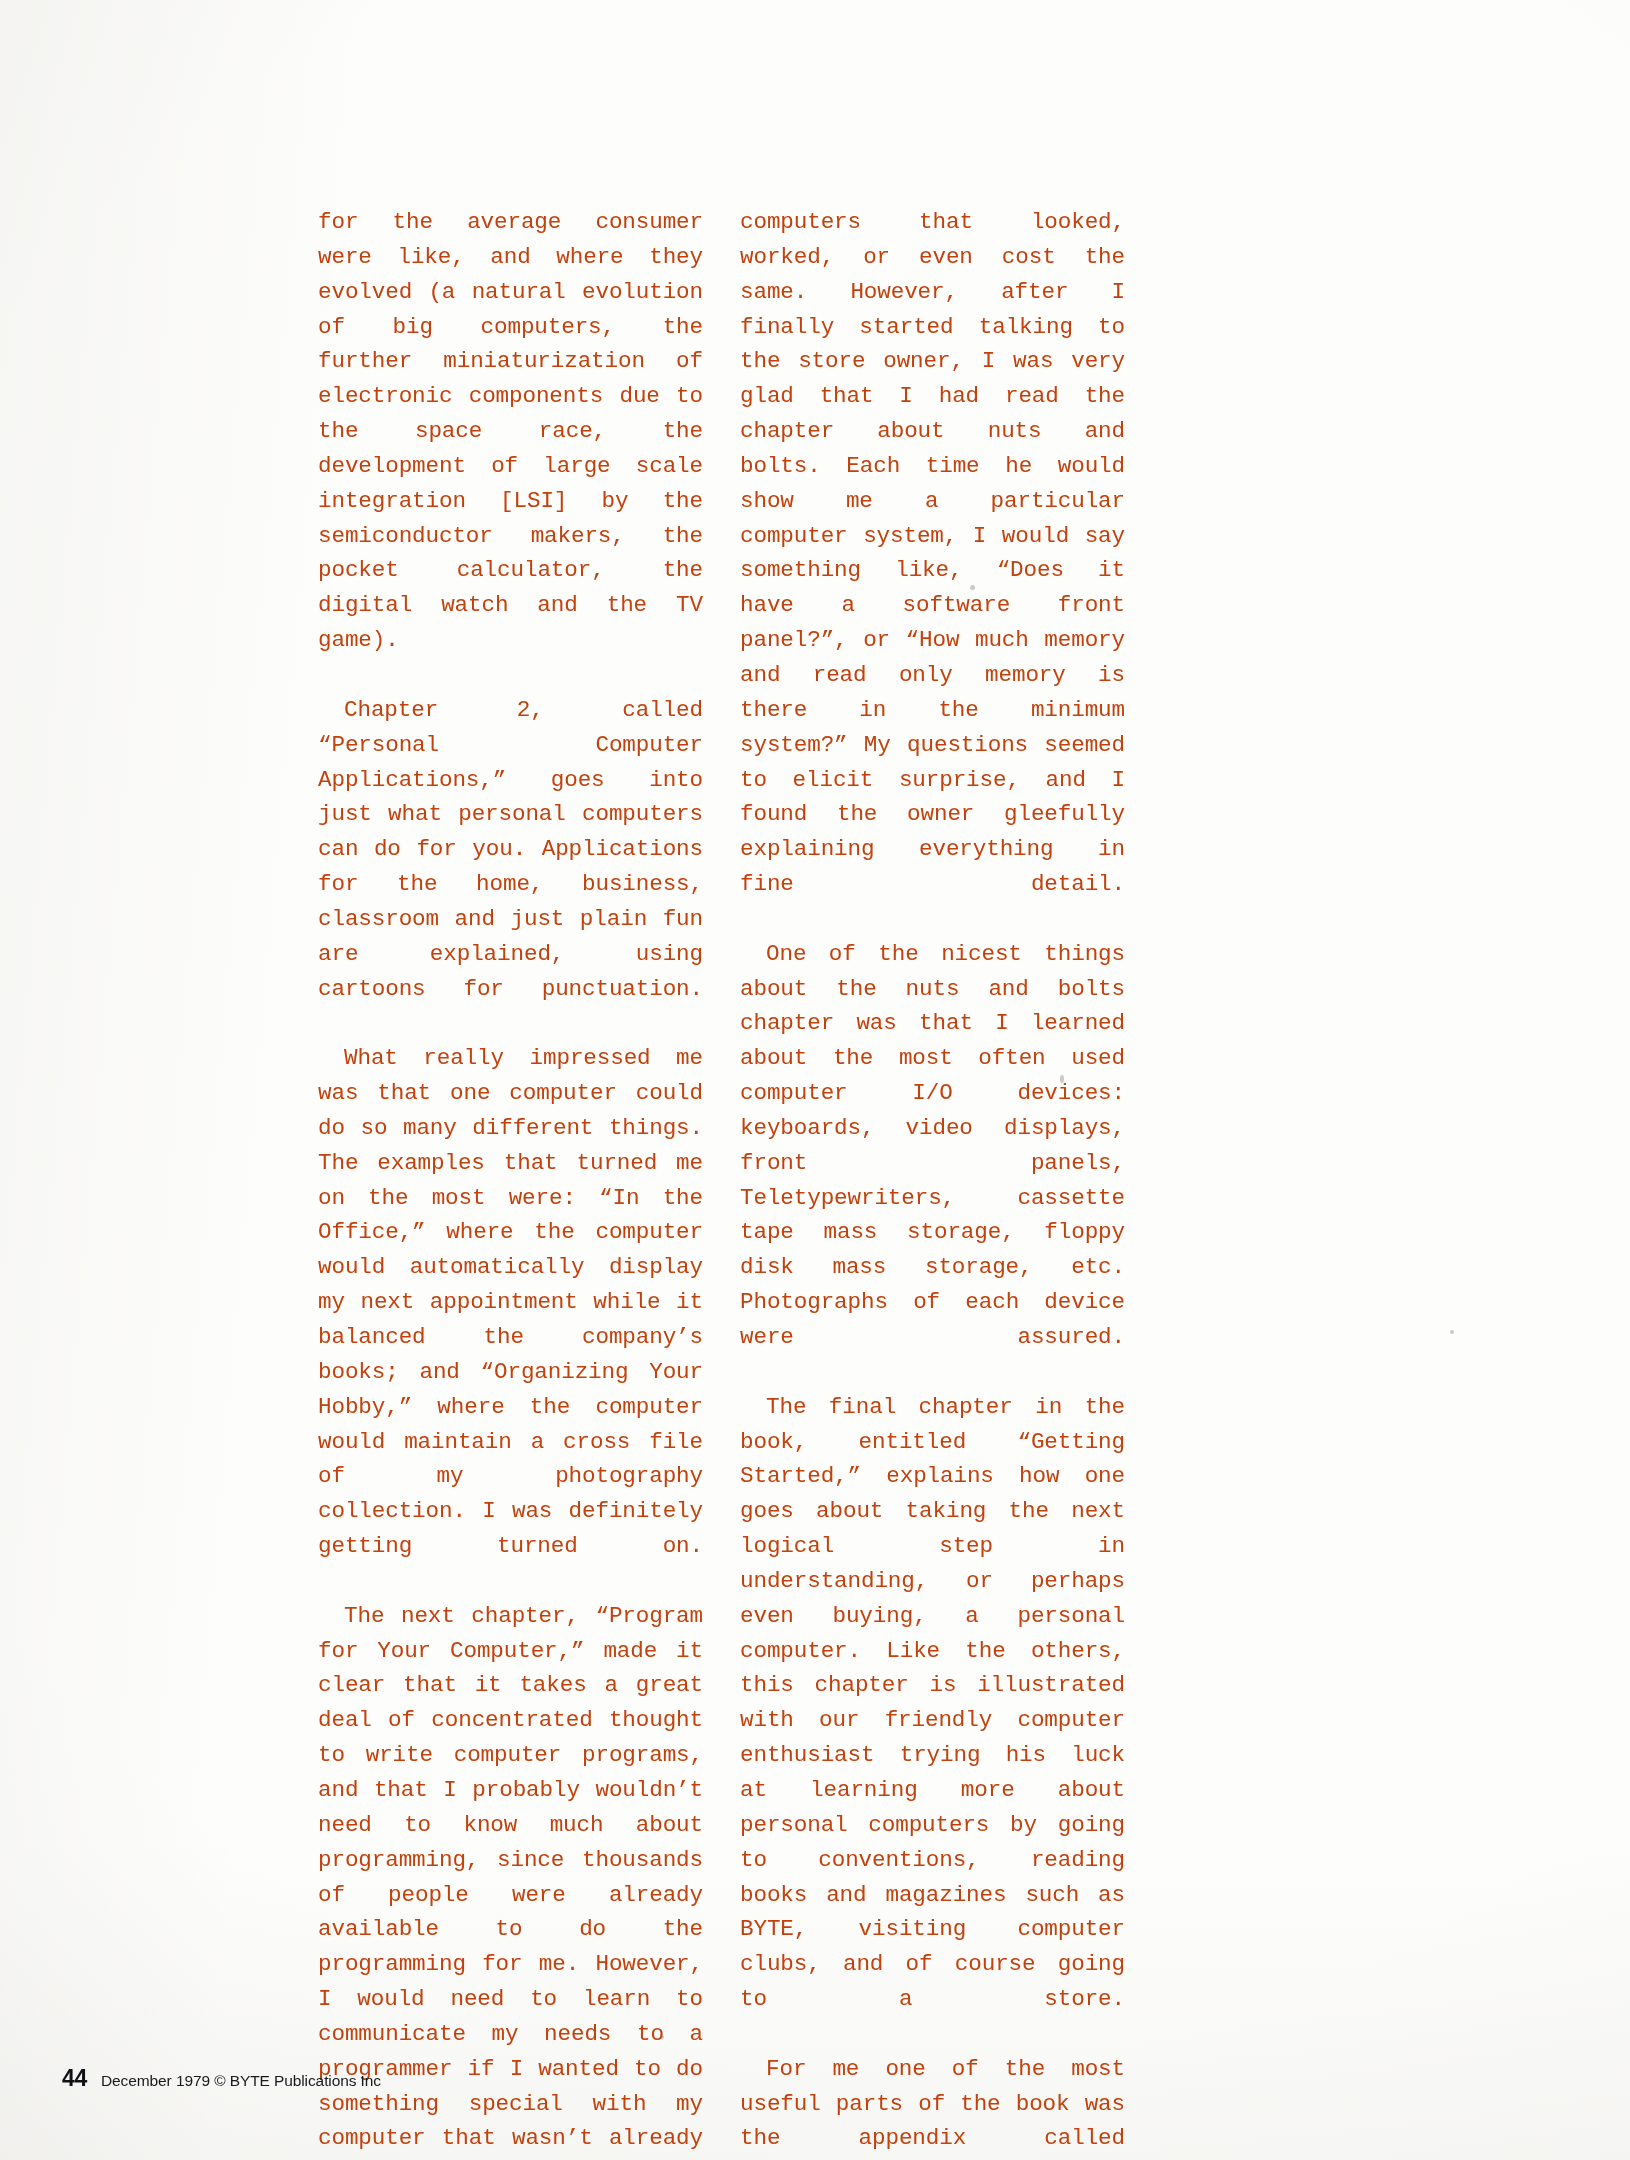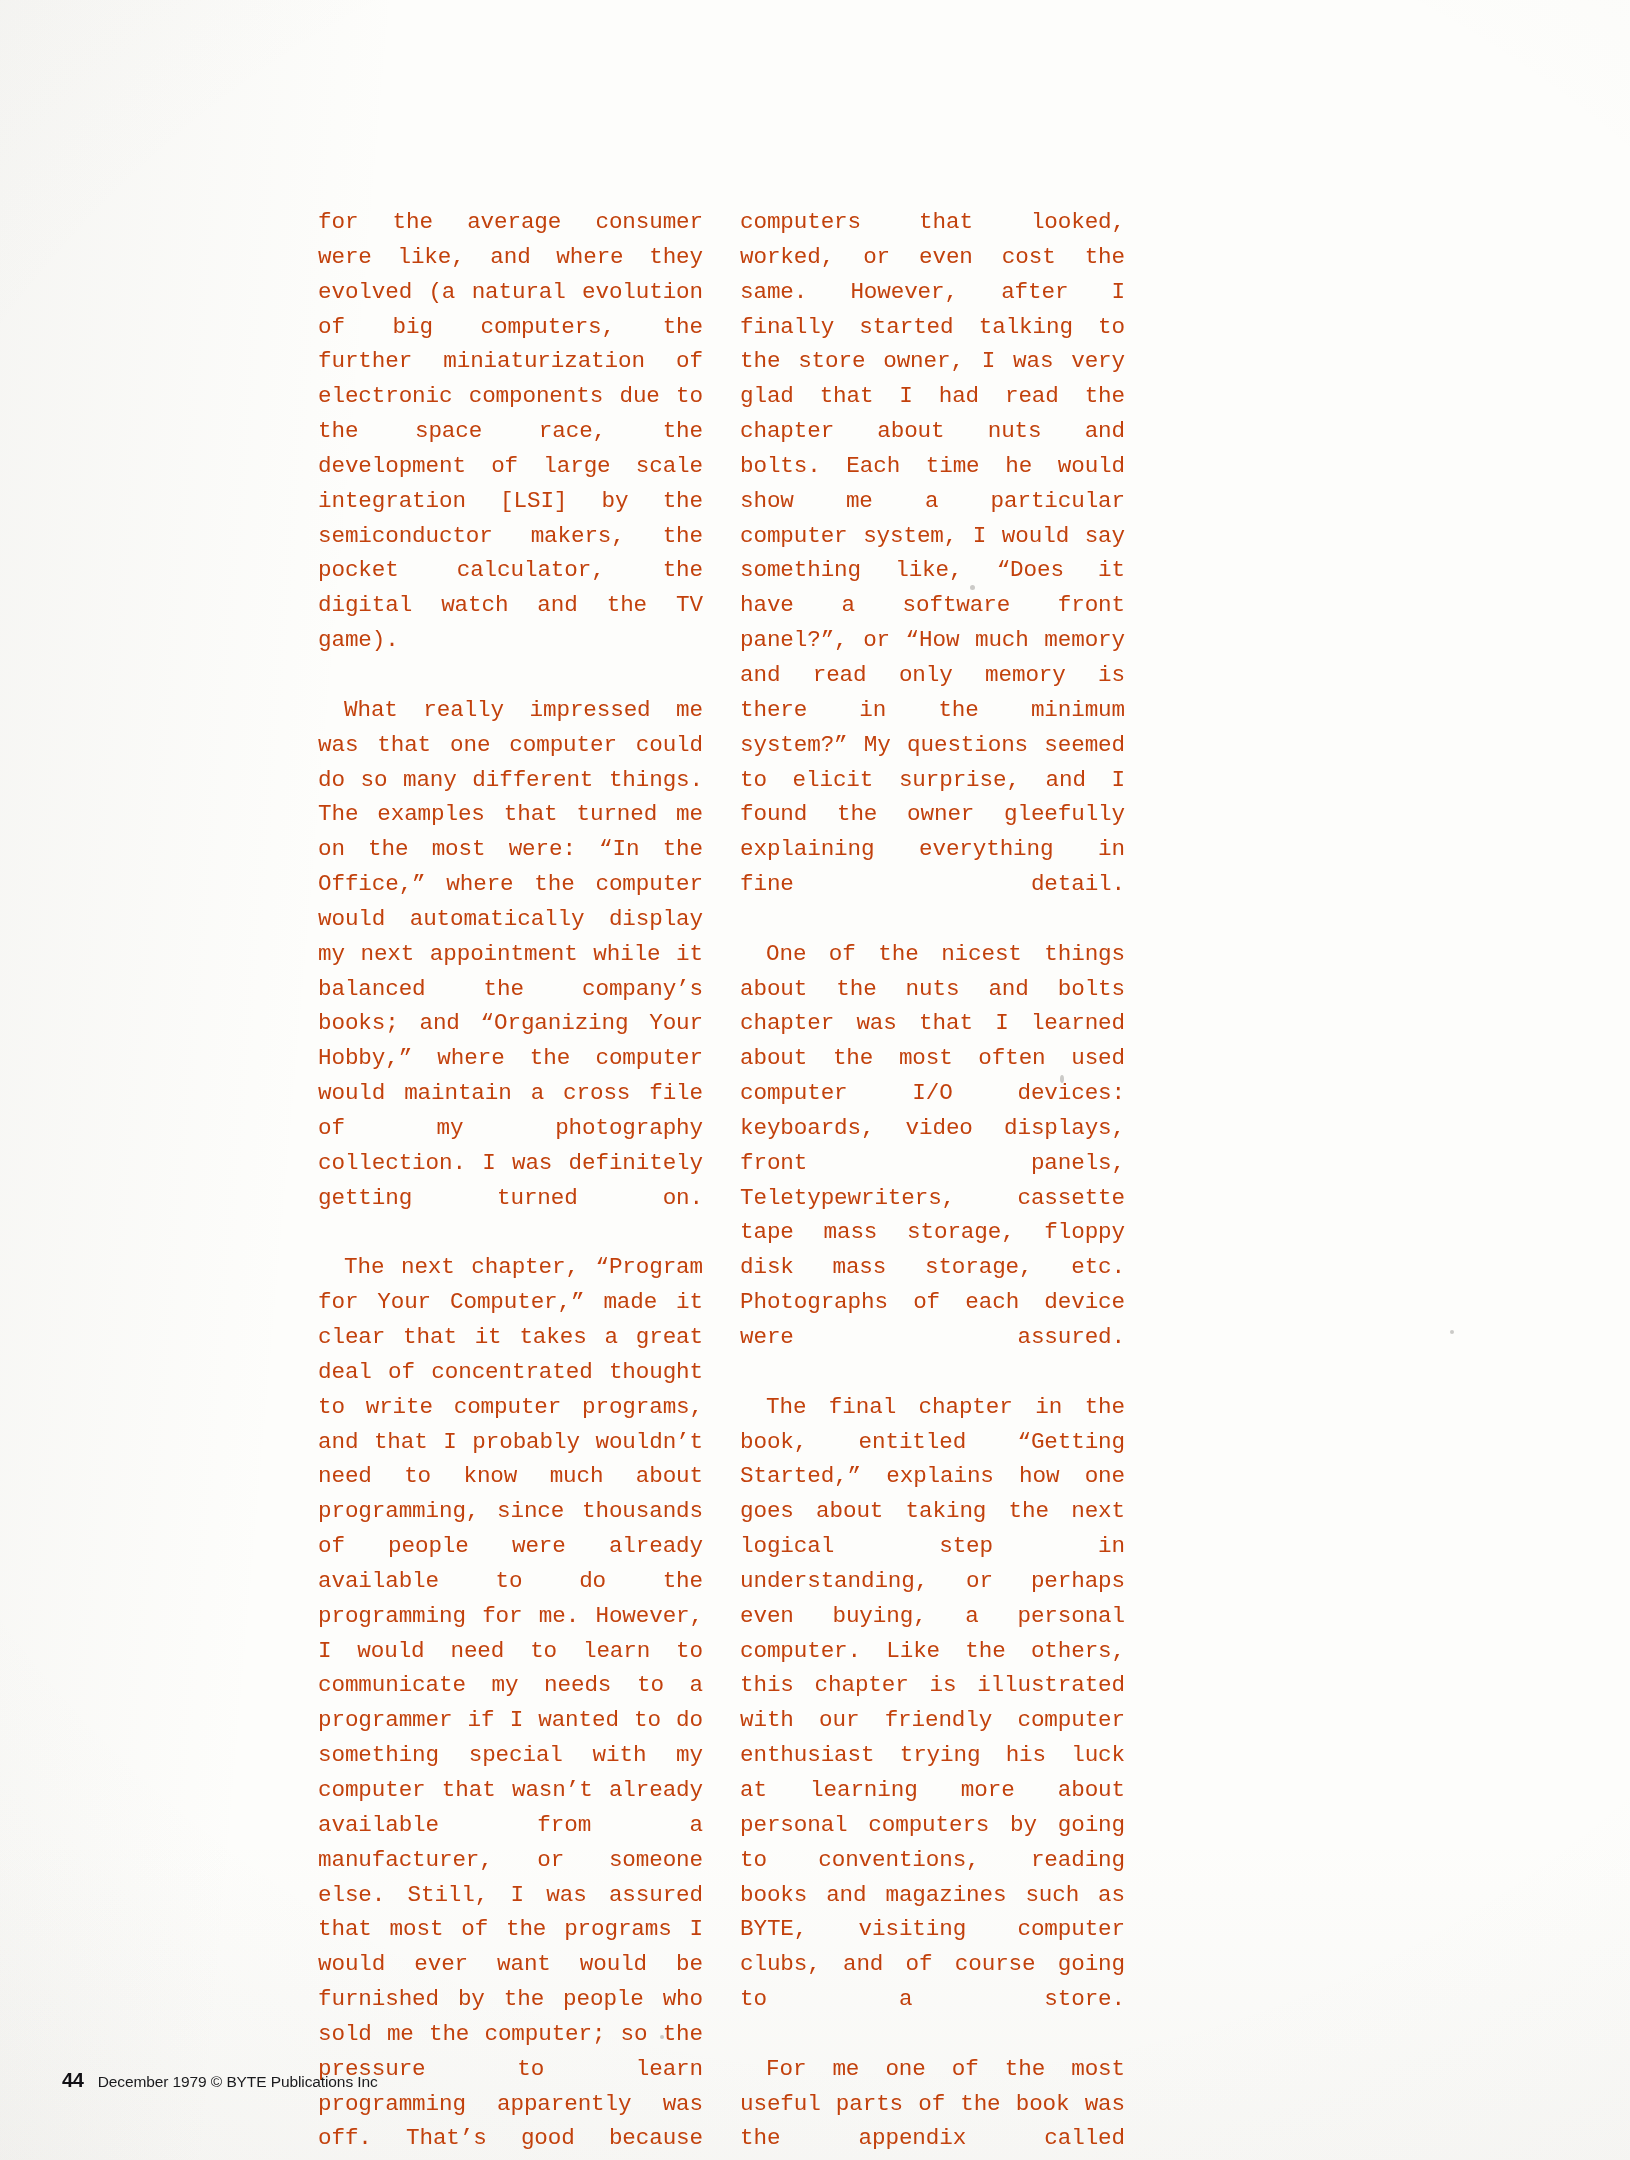--- a/index.html
+++ b/index.html
@@ -78,21 +78,21 @@
     left: 62px;
     bottom: 68px;
     display: flex;
     align-items: baseline;
     gap: 14px;
   }
 
   .footer .folio {
     font-family: "Liberation Sans", sans-serif;
     font-weight: bold;
-    font-size: 20px;
+    font-size: 23px;
     color: #111014;
     letter-spacing: -0.3px;
   }
 
   .footer .imprint {
     font-family: "Liberation Sans", sans-serif;
     font-size: 15.5px;
     color: #1a1a1d;
     letter-spacing: -0.1px;
   }
@@ -115,20 +115,21 @@
   <div class="speck" style="left:970px; top:585px; width:5px; height:5px;"></div>
   <div class="speck" style="left:430px; top:1610px; width:4px; height:4px;"></div>
   <div class="speck" style="left:1450px; top:1330px; width:4px; height:4px;"></div>
   <div class="speck" style="left:1060px; top:1075px; width:4px; height:8px;"></div>
   <div class="speck" style="left:660px; top:2035px; width:4px; height:4px;"></div>
 
   <div class="columns">
 
     <div class="col">
       <p>for the average consumer were like, and where they evolved (a natural evolution of big computers, the further miniaturization of electronic components due to the space race, the development of large scale integration [LSI] by the semiconductor makers, the pocket calculator, the digital watch and the TV game).</p>
+      <p>Chapter 2, called “Personal Computer Applications,” goes into just what personal computers can do for you. Applications for the home, business, classroom and just plain fun are explained, using cartoons for punctuation.</p>
       <p>What really impressed me was that one computer could do so many different things. The examples that turned me on the most were: “In the Office,” where the computer would automatically display my next appointment while it balanced the company’s books; and “Organizing Your Hobby,” where the computer would maintain a cross file of my photography collection. I was definitely getting turned on.</p>
       <p>The next chapter, “Program for Your Computer,” made it clear that it takes a great deal of concentrated thought to write computer programs, and that I probably wouldn’t need to know much about programming, since thousands of people were already available to do the programming for me. However, I would need to learn to communicate my needs to a programmer if I wanted to do something special with my computer that wasn’t already available from a manufacturer, or someone else. Still, I was assured that most of the programs I would ever want would be furnished by the people who sold me the computer; so the pressure to learn programming apparently was off. That’s good because then I began to see a computer as just another consumer product, rather complex but still quite manageable.</p>
 
     </div>
 
     <div class="col">
       <p>computers that looked, worked, or even cost the same. However, after I finally started talking to the store owner, I was very glad that I had read the chapter about nuts and bolts. Each time he would show me a particular computer system, I would say something like, “Does it have a software front panel?”, or “How much memory and read only memory is there in the minimum system?” My questions seemed to elicit surprise, and I found the owner gleefully explaining everything in fine detail.</p>
       <p>One of the nicest things about the nuts and bolts chapter was that I learned about the most often used computer I/O devices: keyboards, video displays, front panels, Teletypewriters, cassette tape mass storage, floppy disk mass storage, etc. Photographs of each device were assured.</p>
       <p>The final chapter in the book, entitled “Getting Started,” explains how one goes about taking the next logical step in understanding, or perhaps even buying, a personal computer. Like the others, this chapter is illustrated with our friendly computer enthusiast trying his luck at learning more about personal computers by going to conventions, reading books and magazines such as BYTE, visiting computer clubs, and of course going to a store.</p>
       <p>For me one of the most useful parts of the book was the appendix called “Glossary of Computer Buzz Words.” Here I quickly learned the meanings of the crazy words used by computer people. I read the entire glossary from A to X; it was very interesting. Each word was defined and then used in a typical sentence. I memorized a few of these buzz words and used them on the computer store owner. For example, while he showed me a computer game called Star Trek that didn’t seem to be working right, I informed him that perhaps his “buffer had overflowed.” All I got was a chuckle, and then a sigh.</p>

